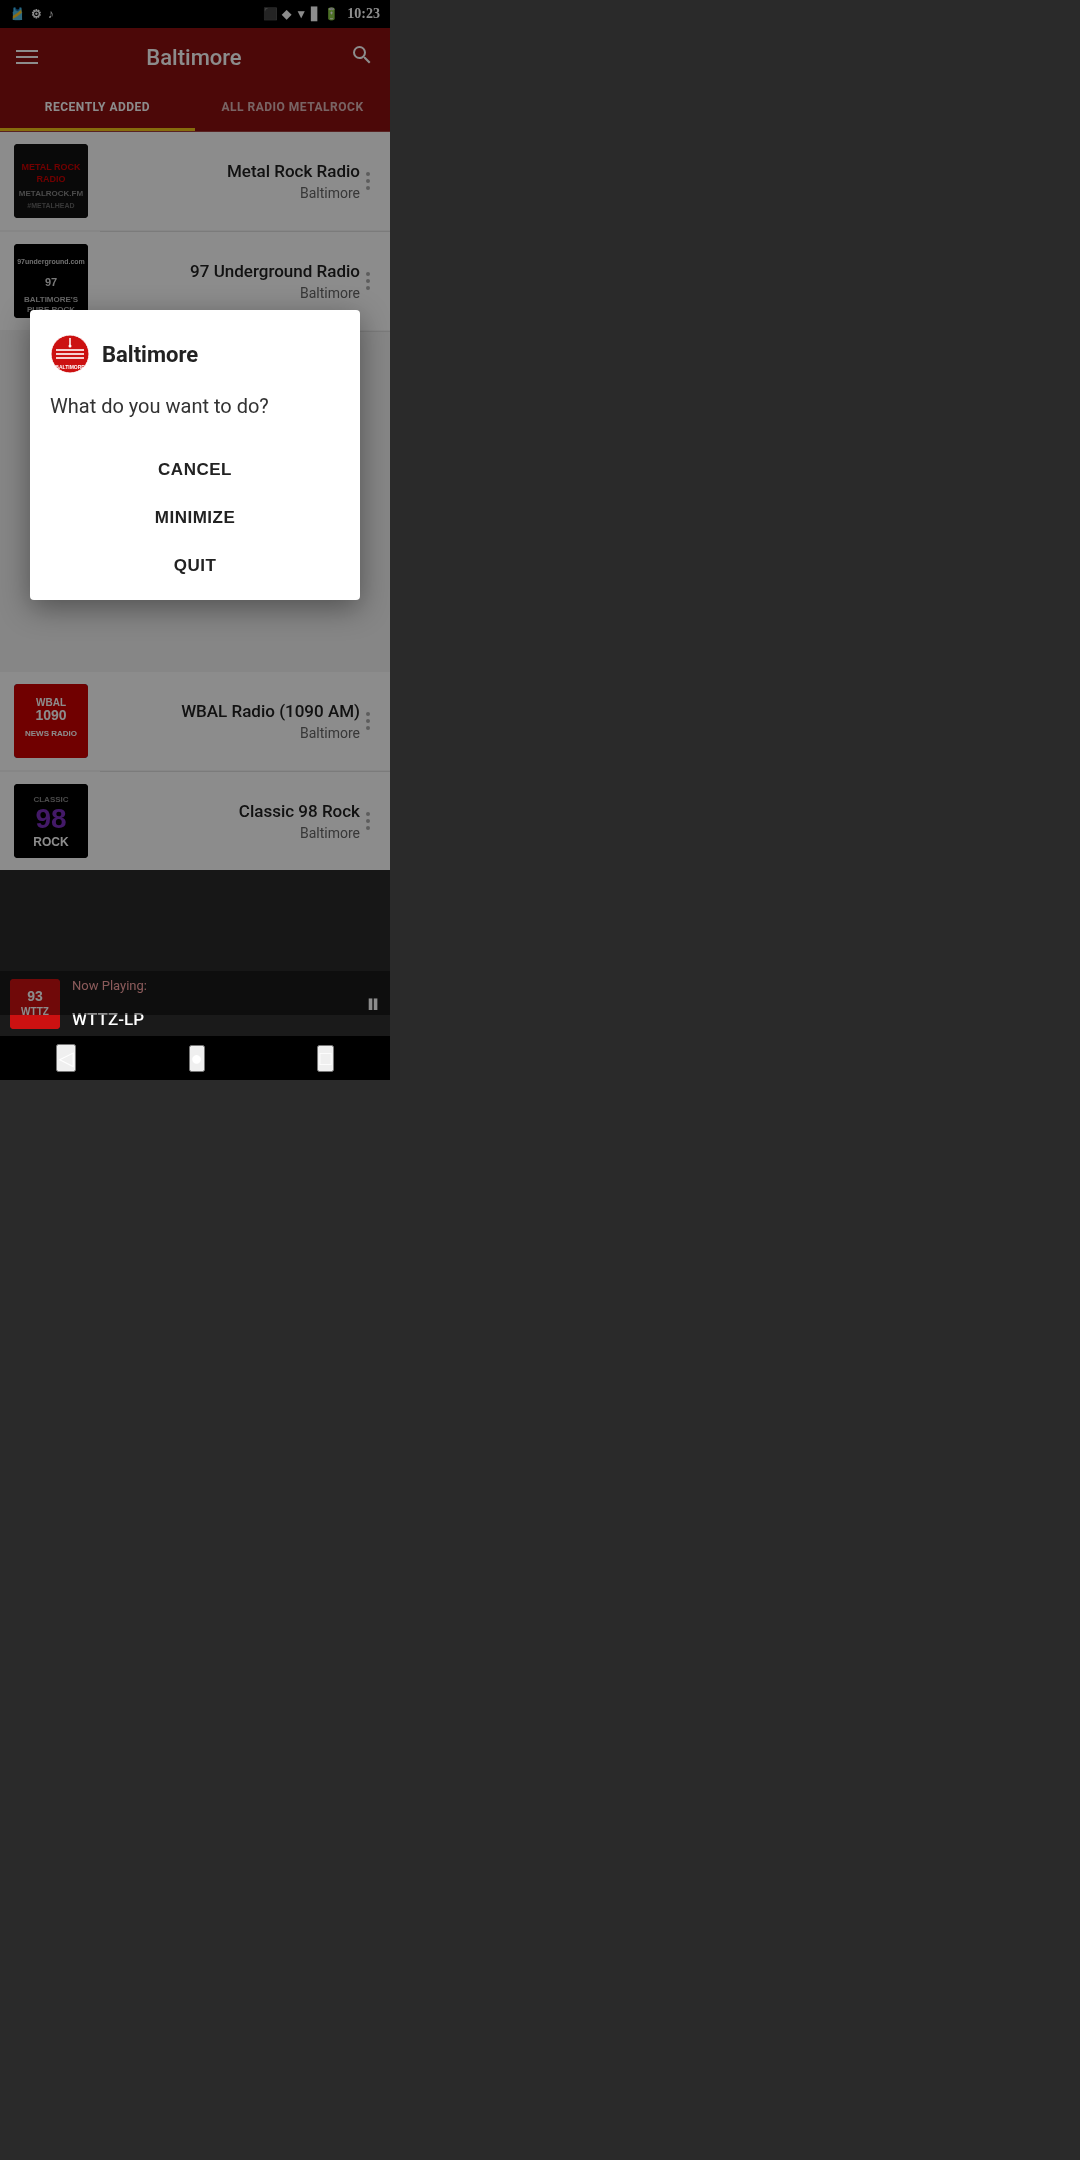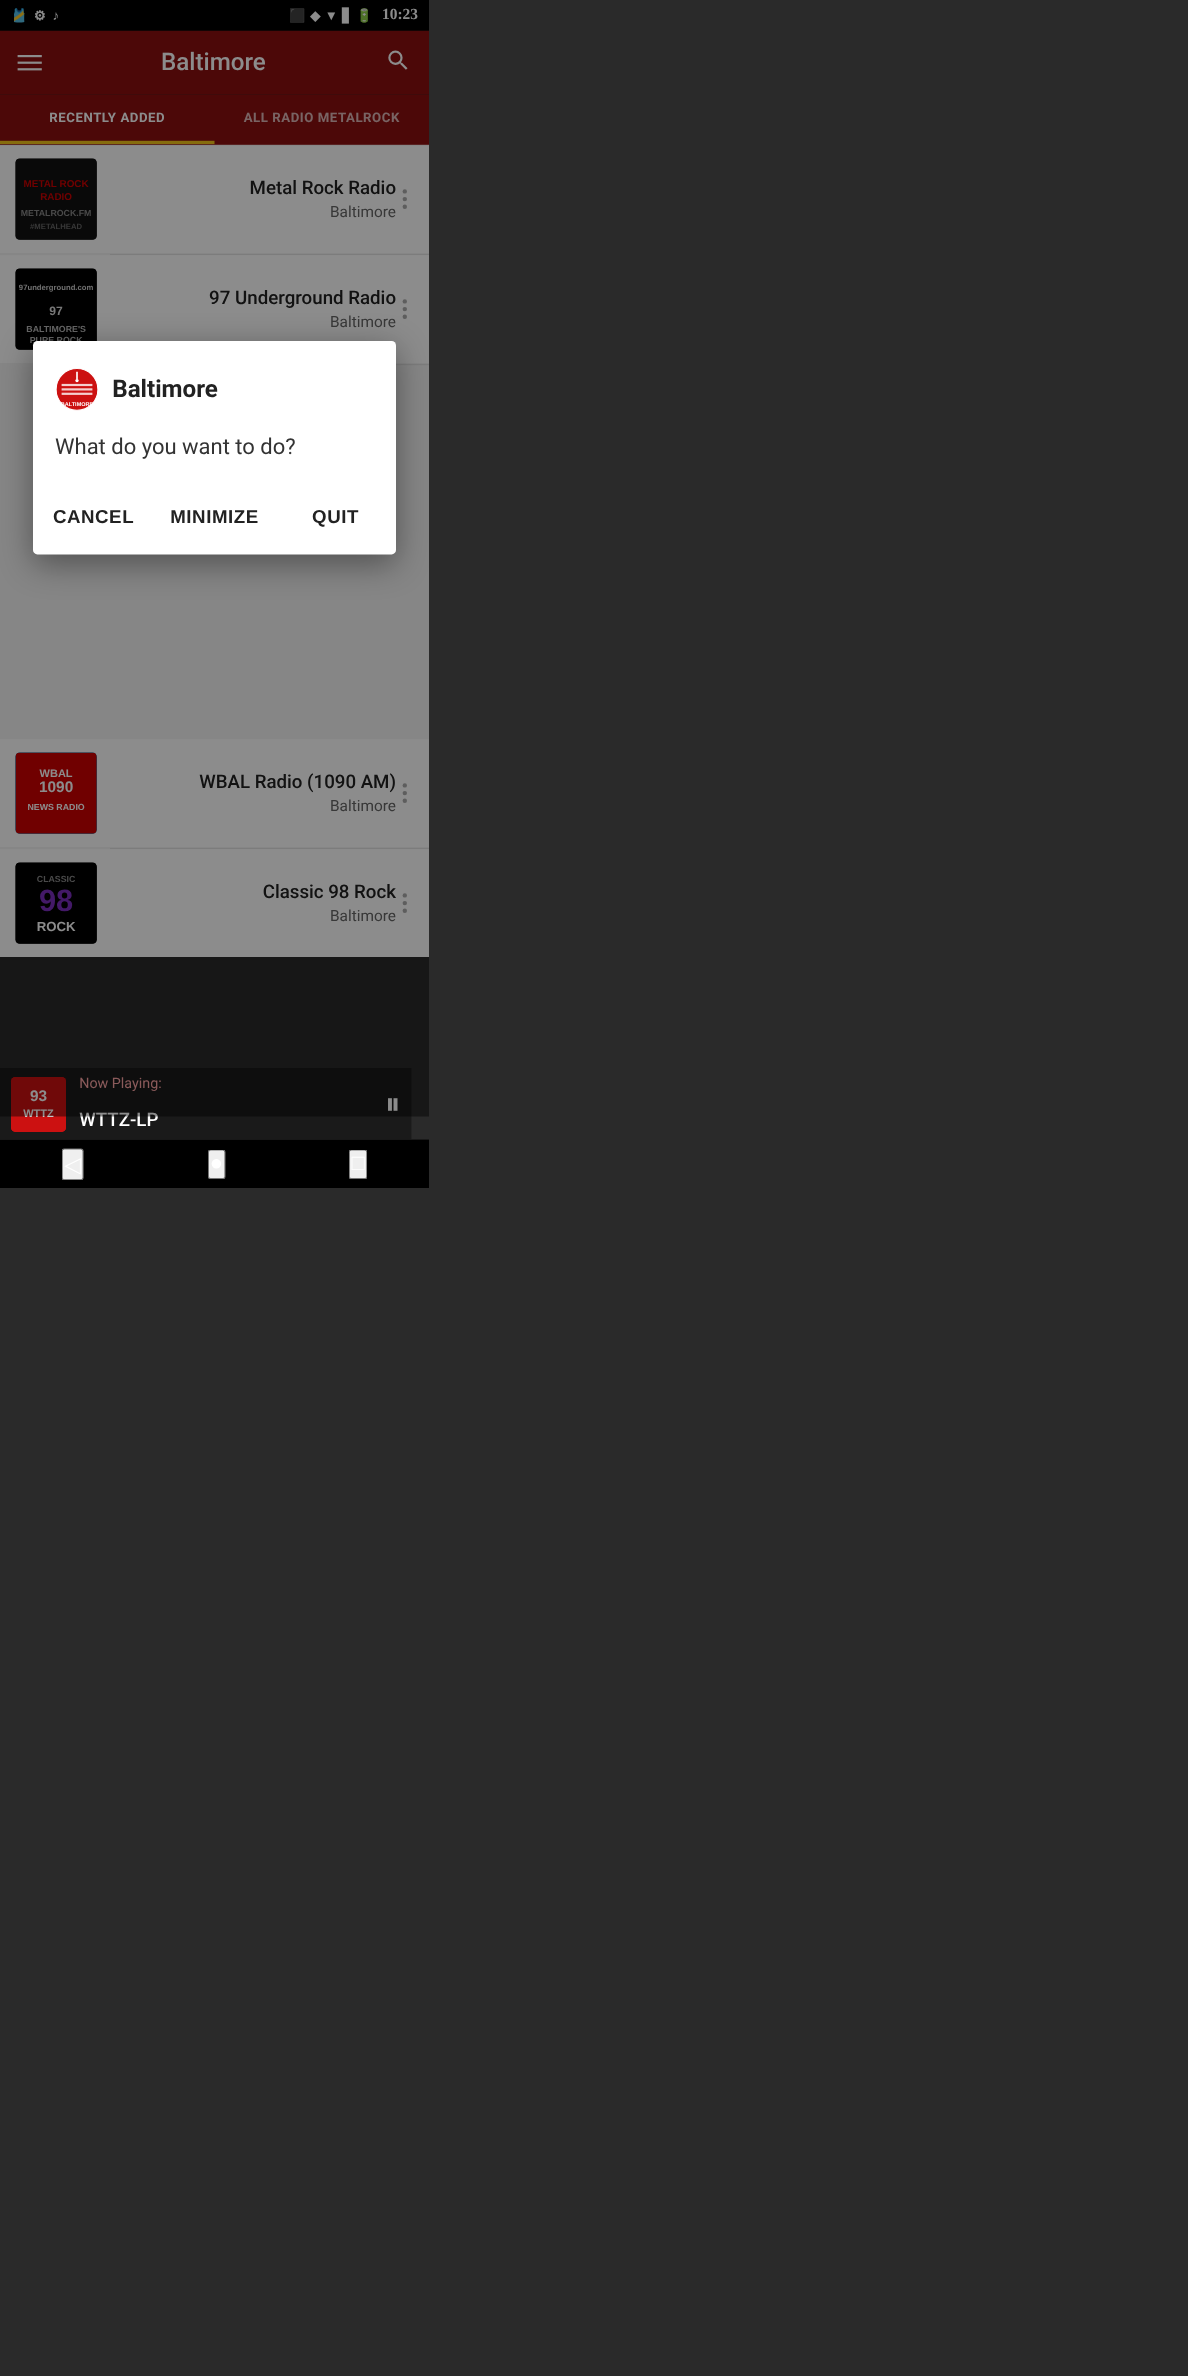--- a/index.html
+++ b/index.html
@@ -213,40 +213,41 @@
       padding: 10px 20px 24px;
     }
     .dialog-message {
       font-size: 20px;
       color: #333;
     }
     .dialog-actions {
       display: flex;
       padding: 4px 0 10px;
       gap: 0;
+      flex-direction: column;
     }
     .dialog-btn {
       flex: 1;
       background: none;
       border: none;
       padding: 14px 8px;
       font-size: 17px;
       font-weight: 700;
       color: #222;
       cursor: pointer;
       text-align: center;
       letter-spacing: 0.5px;
     }
 
     
     .now-playing {
       position: absolute;
       bottom: 44px;
       left: 0;
-      right: 16px;
+      right: 0;
       height: 65px;
       background: #1a1a1a;
       display: flex;
       align-items: center;
       padding: 0 10px;
       z-index: 5;
     }
     .np-logo {
       width: 50px;
       height: 50px;

